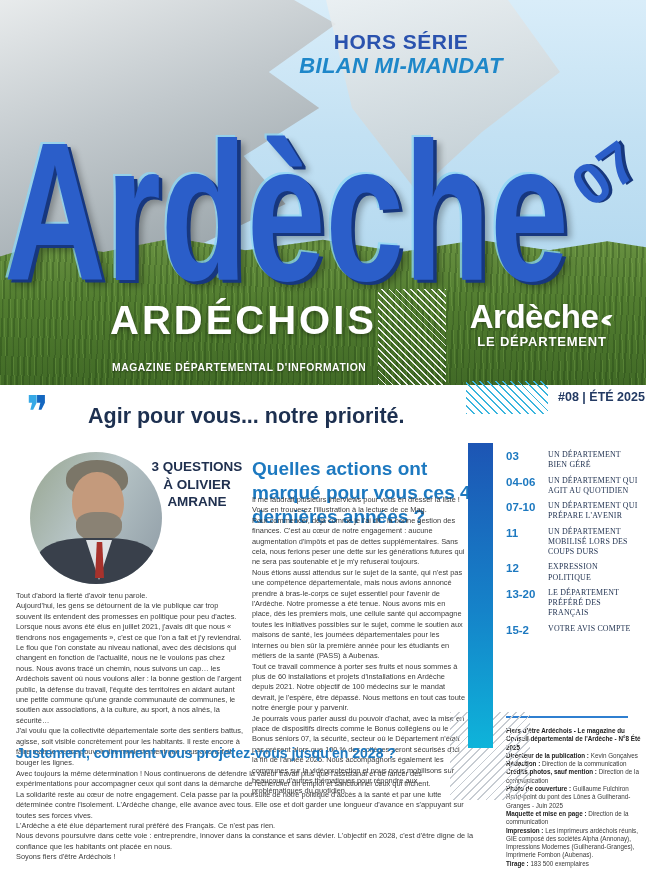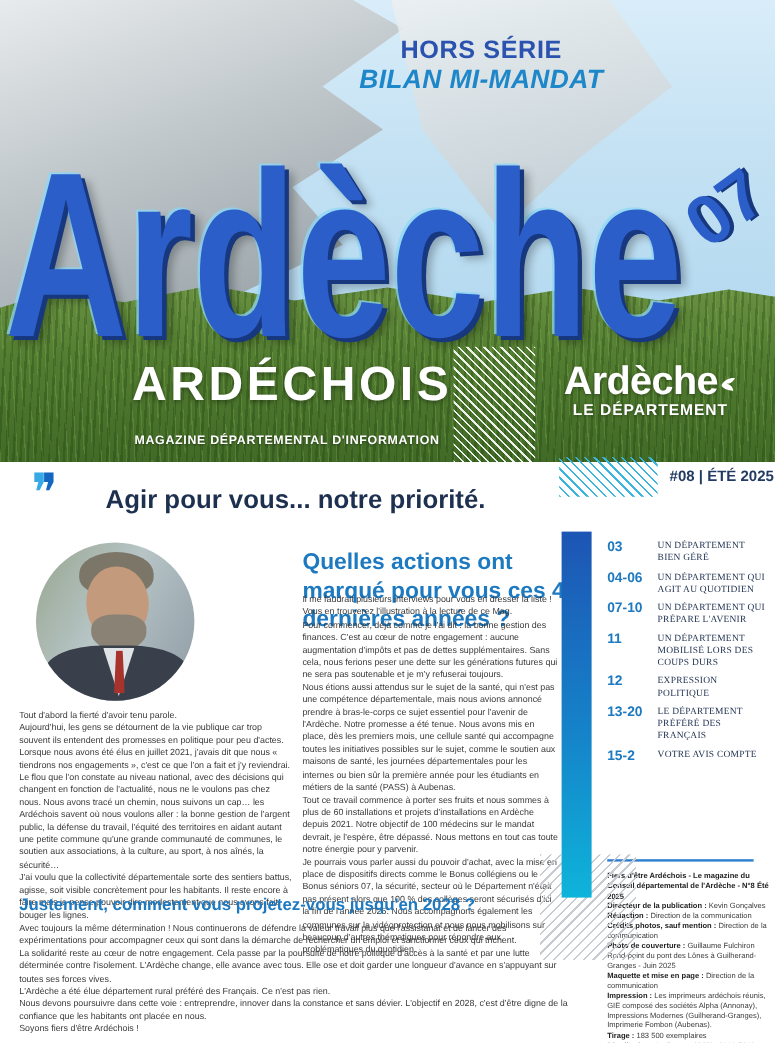--- a/index.html
+++ b/index.html
@@ -120,20 +120,25 @@
 
   <div class="portrait">
     <div class="p-hair"></div>
     <div class="p-face"></div>
     <div class="p-beard"></div>
     <div class="p-suit"></div>
     <div class="p-shirt"></div>
     <div class="p-tie"></div>
   </div>
 
+  <div class="kicker">
+    <div>3 QUESTIONS</div>
+    <div>À OLIVIER</div>
+    <div>AMRANE</div>
+  </div>
 
 
   <div class="col-left body-txt">
     <p>Tout d'abord la fierté d'avoir tenu parole.</p>
     <p>Aujourd'hui, les gens se détournent de la vie publique car trop souvent ils entendent des promesses en politique pour peu d'actes.</p>
     <p>Lorsque nous avons été élus en juillet 2021, j'avais dit que nous « tiendrons nos engagements », c'est ce que l'on a fait et j'y reviendrai.</p>
     <p>Le flou que l'on constate au niveau national, avec des décisions qui changent en fonction de l'actualité, nous ne le voulons pas chez nous. Nous avons tracé un chemin, nous suivons un cap… les Ardéchois savent où nous voulons aller : la bonne gestion de l'argent public, la défense du travail, l'équité des territoires en aidant autant une petite commune qu'une grande communauté de communes, le soutien aux associations, à la culture, au sport, à nos aînés, la sécurité…</p>
     <p>J'ai voulu que la collectivité départementale sorte des sentiers battus, agisse, soit visible concrètement pour les habitants. Il reste encore à faire mais je pense pouvoir dire modestement que nous avons fait bouger les lignes.</p>
   </div>
 

